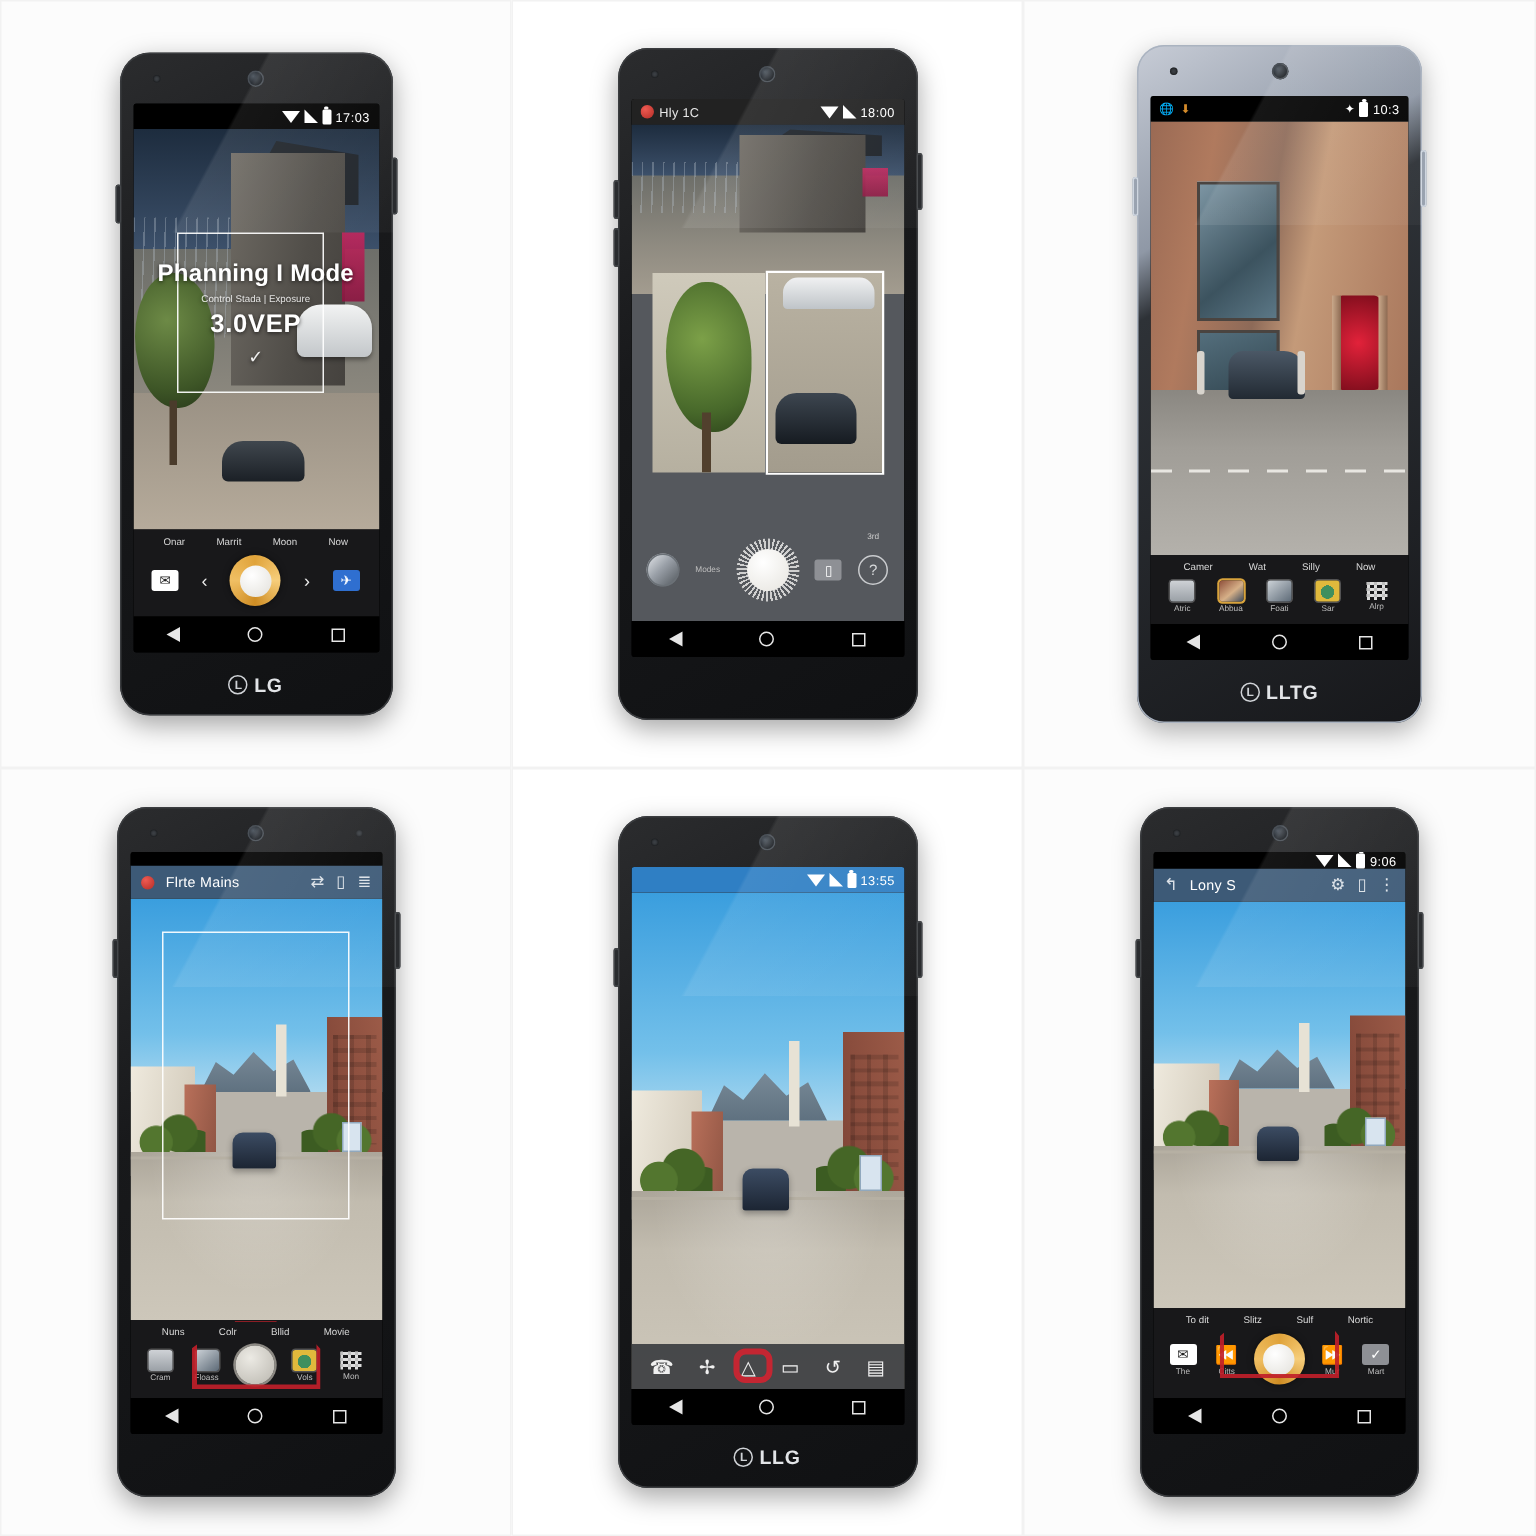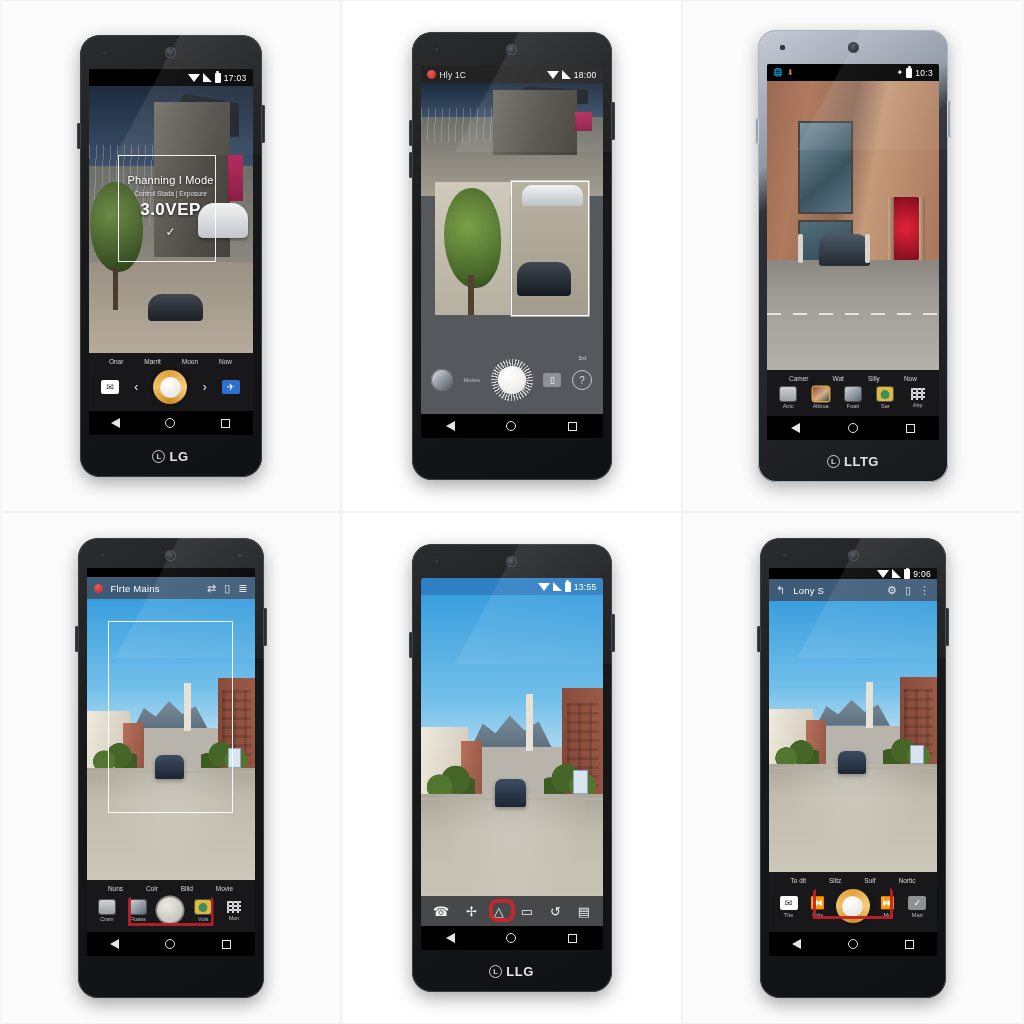--- a/index.html
+++ b/index.html
@@ -248,21 +248,21 @@
 
   
   .focus-rect {
     position:absolute; border:1.5px solid rgba(255,255,255,.92);
     z-index:6; pointer-events:none;
   }
   .mode-overlay {
     position:absolute; z-index:7; text-align:center; width:100%;
     color:#fff; text-shadow:0 1px 3px rgba(0,0,0,.7);
   }
-  .mode-title { font-size:11px; font-weight:normal; filter:blur(.35px); letter-spacing:.2px; }
+  .mode-title { font-size:16px; font-weight:bold; filter:blur(.35px); letter-spacing:.2px; }
   .mode-sub { font-size:6.5px; margin-top:4px; opacity:.82; filter:blur(.5px); }
   .mode-big { font-size:17px; font-weight:bold; margin-top:3px; filter:blur(.4px); letter-spacing:.5px; }
   .mode-check { font-size:12px; margin-top:5px; opacity:.9; }
 
   
   .ctrlbar {
     position:relative; z-index:8; background:rgba(26,26,28,.94);
     flex:0 0 auto; padding:3px 0 4px 0;
   }
   .mode-strip {

